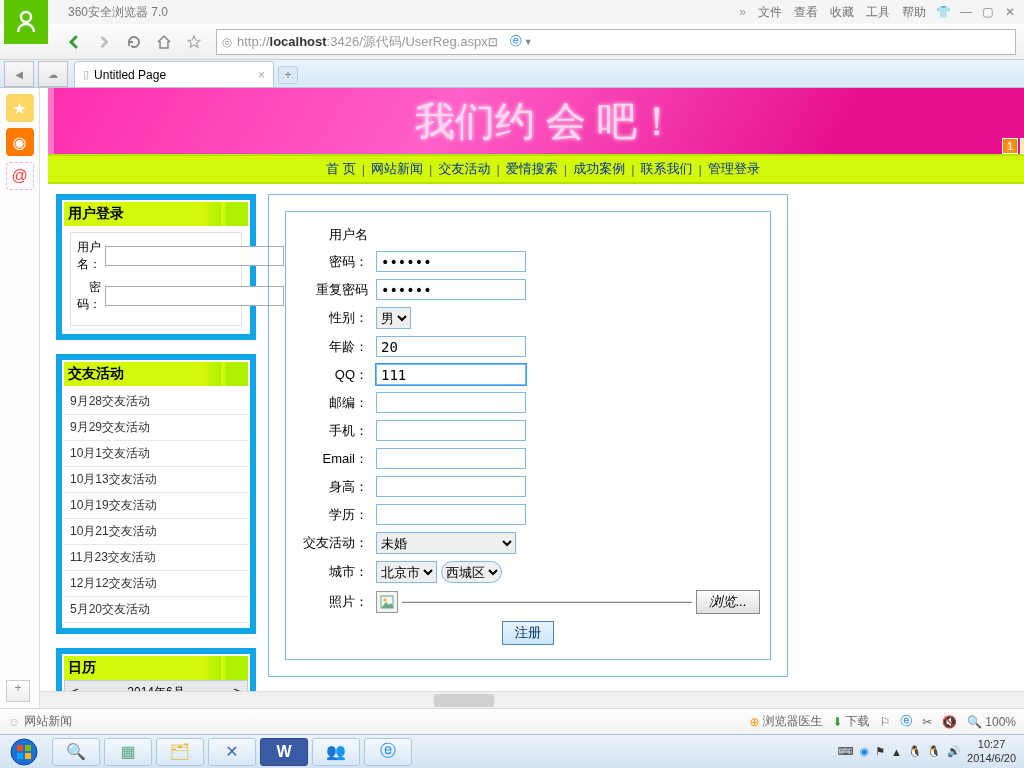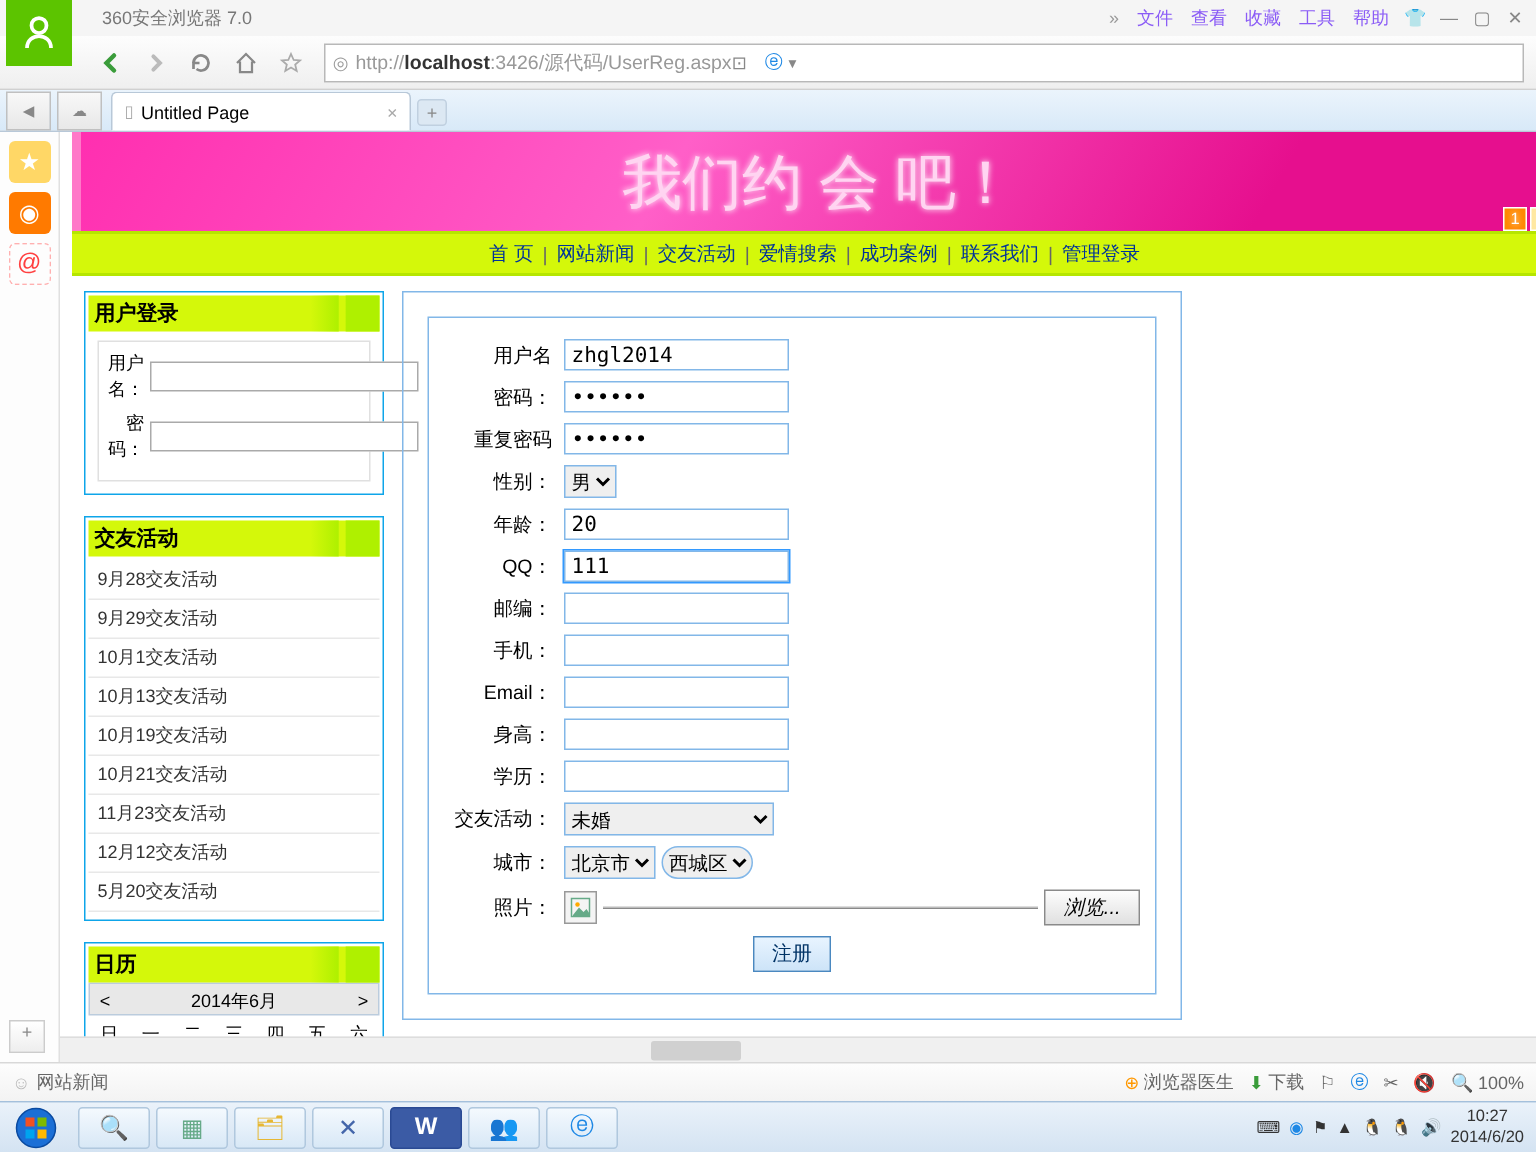--- a/index.html
+++ b/index.html
@@ -3,21 +3,21 @@
 <meta charset="utf-8">
 <style>
 * { margin: 0; padding: 0; box-sizing: border-box; font-family: "Microsoft YaHei", SimSun, Arial, sans-serif; }
 body { background: #fff; font-size: 12px; overflow: hidden; width: 1024px; height: 768px; }
 
 
 .title-bar { height: 24px; background: #f5f5f5; display: flex; align-items: center; padding: 0 4px; font-size: 12px; color: #555; }
 .title-bar .logo-sq { width: 44px; height: 44px; background: #5cc400; display: flex; align-items: center; justify-content: center; position: relative; top: 10px; }
 .title-bar .title-text { margin-left: 20px; color: #777; }
 .title-bar .spacer { flex: 1; }
-.title-bar .menu-item { margin: 3px 6px; color: #8b5cf6; cursor: pointer; }
+.title-bar .menu-item { margin: 3px 6px; color: #737373; cursor: pointer; }
 .title-bar .win-btn { width: 20px; height: 18px; display: inline-flex; align-items: center; justify-content: center; margin-left: 2px; color: #888; }
 
 .nav-bar { height: 36px; background: linear-gradient(#fdfdfd,#efefef); display: flex; align-items: center; padding: 0 8px 0 60px; border-bottom: 1px solid #d0d0d0; }
 .nav-btn { width: 28px; height: 28px; border: 1px solid transparent; border-radius: 4px; display: flex; align-items: center; justify-content: center; margin-right: 2px; }
 .addr-box { flex: 1; height: 26px; border: 1px solid #b8b8b8; background: #fff; display: flex; align-items: center; margin-left: 6px; }
 .addr-box .shield { width: 20px; text-align: center; color: #999; }
 .addr-box .url { color: #999; font-size: 13px; }
 .addr-box .url b { color: #333; font-weight: bold; }
 .addr-right { display: flex; align-items: center; padding-right: 4px; }
 .ie-icon { color: #1e88e5; margin-left: 6px; }
@@ -45,21 +45,21 @@
 .banner-pages span { width: 16px; height: 16px; background: #ff8800; color: #fff; font-size: 11px; margin-left: 2px; display: flex; align-items: center; justify-content: center; border: 1px solid #fff; }
 .banner-pages span.alt { background: #ffe8a0; color: #ff6600; }
 
 .main-nav { height: 30px; background: #d4f80a; border-top: 2px solid #b6e600; border-bottom: 2px solid #b6e600; display: flex; align-items: center; justify-content: center; font-size: 13px; }
 .main-nav a { color: #003399; margin: 0 6px; }
 .main-nav .sep { color: #666; }
 
 .page-body { display: flex; gap: 12px; margin-top: 10px; padding-left: 8px; }
 
 .left-col { width: 200px; }
-.panel { border: 1px solid #0ea5e9; margin-bottom: 14px; padding: 2px; }
+.panel { border: 6px solid #0ea5e9; margin-bottom: 14px; padding: 2px; }
 .panel-head { background: #d4f80a; height: 24px; font-size: 14px; font-weight: bold; padding-left: 4px; display: flex; align-items: center; position: relative; }
 .panel-head::after { content: ''; position: absolute; right: 0; top: 0; bottom: 0; width: 46px; background: linear-gradient(to right, transparent, #aff000 40%, transparent 42%, transparent 50%, #aff000 52%); }
 
 .login-body { border: 1px solid #e0e0e0; margin: 6px; padding: 6px; }
 .login-row { display: flex; align-items: center; margin-bottom: 6px; }
 .login-row label { width: 56px; text-align: right; margin-right: 4px; }
 .login-row input[type=text], .login-row input[type=password] { flex: 1; height: 20px; border: 1px solid #aaa; }
 .login-btns { text-align: center; }
 .login-btns button { padding: 2px 10px; margin: 0 4px; border: 1px solid #8a8a8a; background: linear-gradient(#fdfdfd,#e0e0e0); }
 
@@ -269,21 +269,20 @@
 
           </div>
         </div>
       </div>
 
       <div class="right-col">
         <div class="form-panel">
           <div class="form-inner">
             <div class="form-row">
                 <label>用户名</label>
-                <input type="text" value="zhgl2014" style="">
               </div>
             <div class="form-row">
                 <label>密码：</label>
                 <input type="text" value="••••••" style="">
               </div>
             <div class="form-row">
                 <label>重复密码</label>
                 <input type="text" value="••••••" style="">
               </div>
             <div class="form-row">

